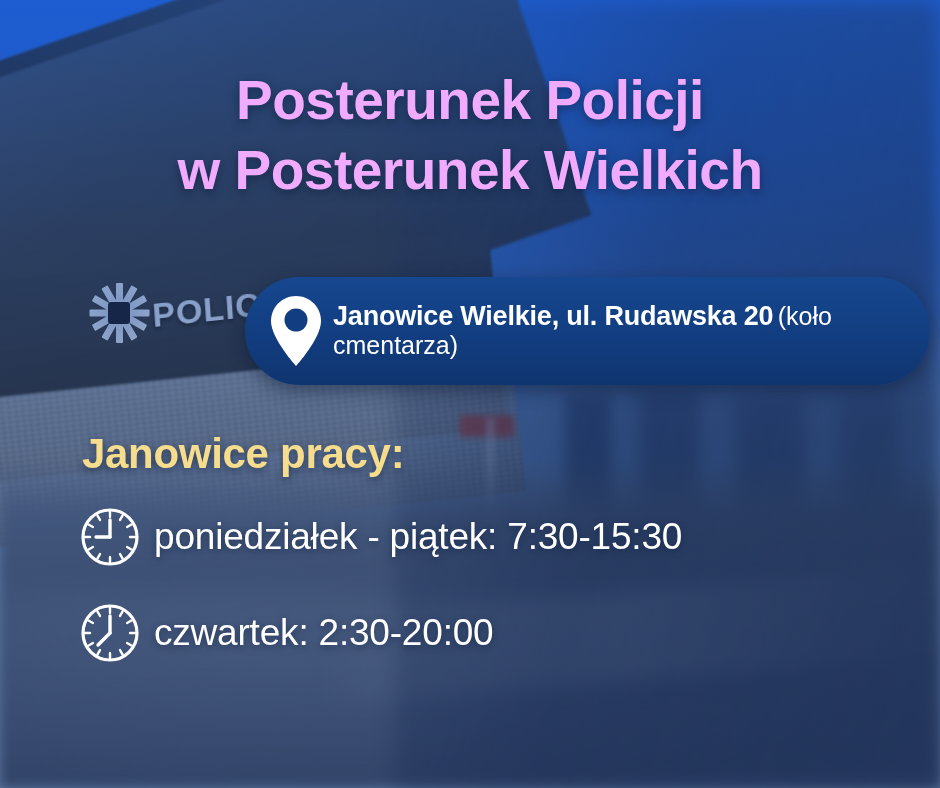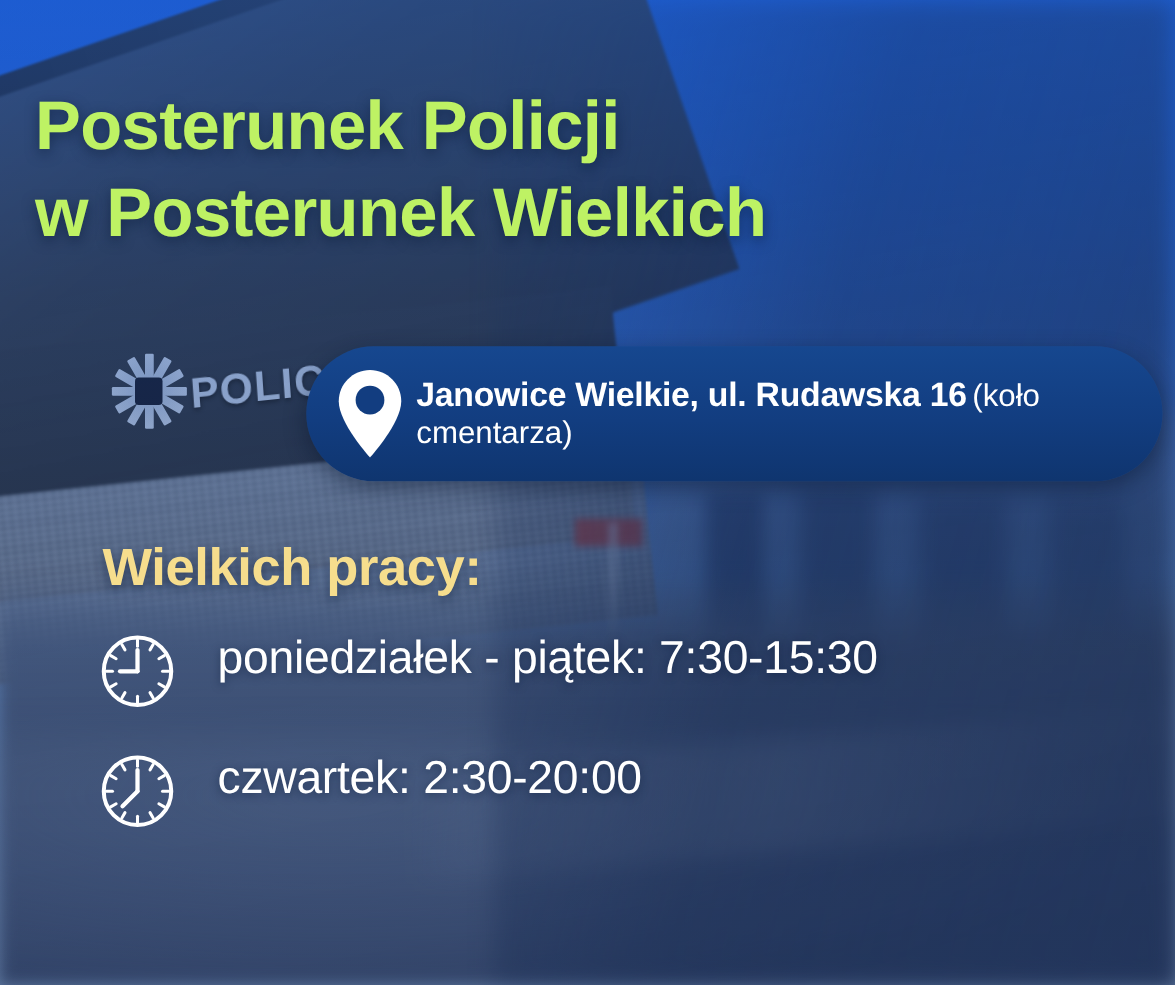--- a/index.html
+++ b/index.html
@@ -135,21 +135,22 @@
   .wash2{
     position:absolute;inset:0;
     background:linear-gradient(180deg,rgba(46,112,220,.34) 0%,rgba(44,96,186,.18) 30%,rgba(40,70,128,.12) 60%,rgba(50,74,124,.20) 100%);
   }
 
   
   .content{position:absolute;inset:0;}
 
   .title{
     position:absolute;left:0;right:0;top:72px;
-    color:#bef264;
+    text-align:center;
+    color:#f0abfc;
     font-weight:700;
     font-size:55px;
     line-height:1.02;
     letter-spacing:-.5px;
     text-shadow:0 3px 10px rgba(10,25,55,.55);
     font-family:"Liberation Sans", sans-serif;
     padding:0 28px;
   }
   .title .l1{display:block;}
   .title .l2{display:block;margin-top:14px;}
@@ -177,21 +178,21 @@
 
   
   .hours-head{
     position:absolute;left:82px;top:430px;
     font-size:42px;font-weight:700;letter-spacing:-.3px;
     color:#f6dd8d;
     text-shadow:0 3px 9px rgba(10,25,55,.55);
   }
 
   .hours-list{position:absolute;left:78px;top:505px;}
-  .hours-row{display:flex;margin-bottom:32px;gap:20px;}
+  .hours-row{display:flex;align-items:center;margin-bottom:32px;}
   .clock{flex:0 0 auto;width:64px;height:64px;margin-right:12px;}
   .hours-text{
     color:#ffffff;font-size:37px;font-weight:400;letter-spacing:-.2px;
     text-shadow:0 2px 7px rgba(10,25,55,.5);
     white-space:nowrap;
   }
 </style>
 </head>
 <body>
 
@@ -247,26 +248,26 @@
     </div>
 
     <div class="addr-pill">
       <span class="pin-wrap">
         <svg class="pin-svg" width="58" height="74" viewBox="0 0 58 74" aria-hidden="true">
           <path d="M29 2 C15.2 2 4 13.2 4 27 C4 44.5 29 72 29 72 C29 72 54 44.5 54 27 C54 13.2 42.8 2 29 2 Z" fill="#ffffff"></path>
           <circle cx="29" cy="26" r="11.5" fill="#123d80"></circle>
         </svg>
       </span>
       <span class="addr-text">
-        <span class="addr-line1">Janowice Wielkie, ul. Rudawska 16</span>
+        <span class="addr-line1">Janowice Wielkie, ul. Rudawska 20</span>
         <span class="addr-line2">(koło cmentarza)</span>
       </span>
     </div>
 
-    <div class="hours-head">Wielkich pracy:</div>
+    <div class="hours-head">Janowice pracy:</div>
 
     <div class="hours-list">
 
       <div class="hours-row">
         <span class="clock">
           <svg width="64" height="64" viewBox="0 0 64 64" aria-hidden="true">
             <circle cx="32" cy="32" r="27" fill="none" stroke="#ffffff" stroke-width="3.2"></circle>
             <g stroke="#ffffff" stroke-width="2.4" stroke-linecap="round">
               <line x1="32" y1="7" x2="32" y2="12"></line>
               <line x1="32" y1="52" x2="32" y2="57"></line>

